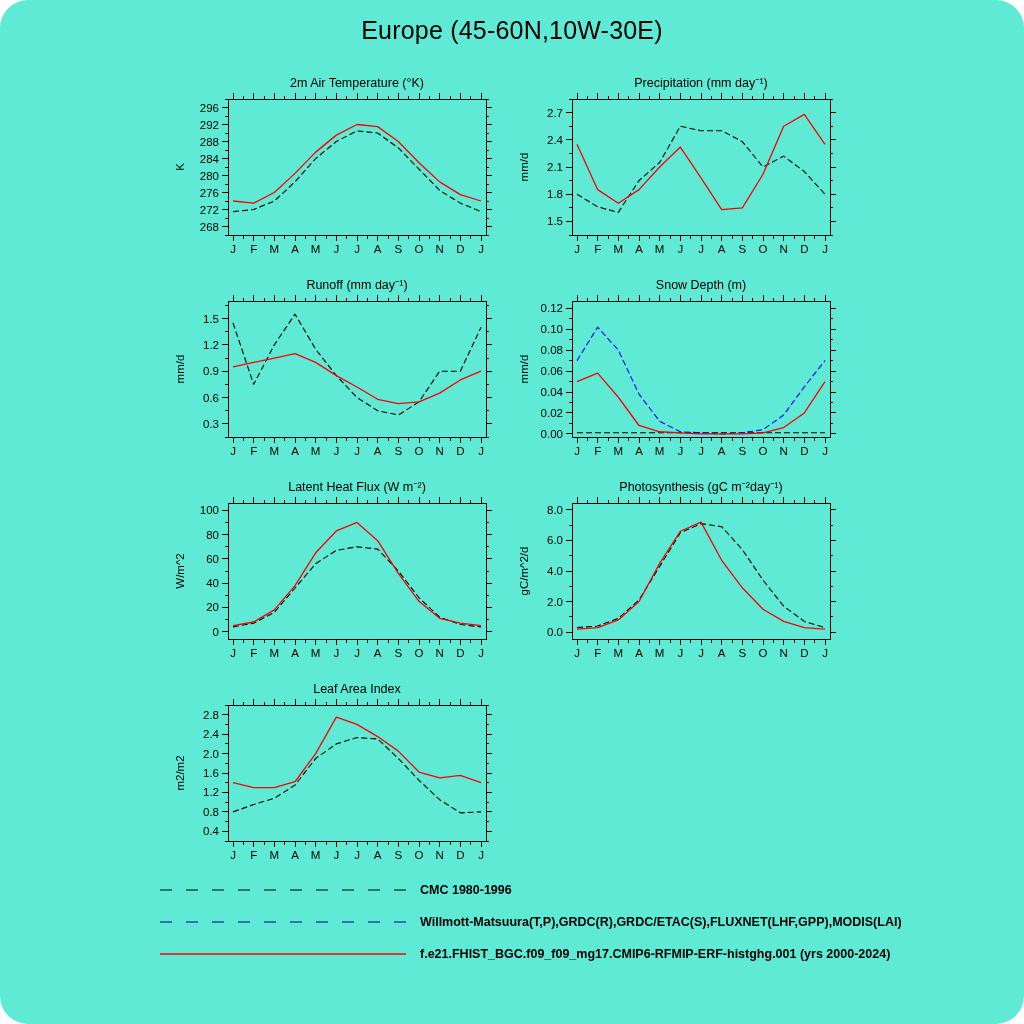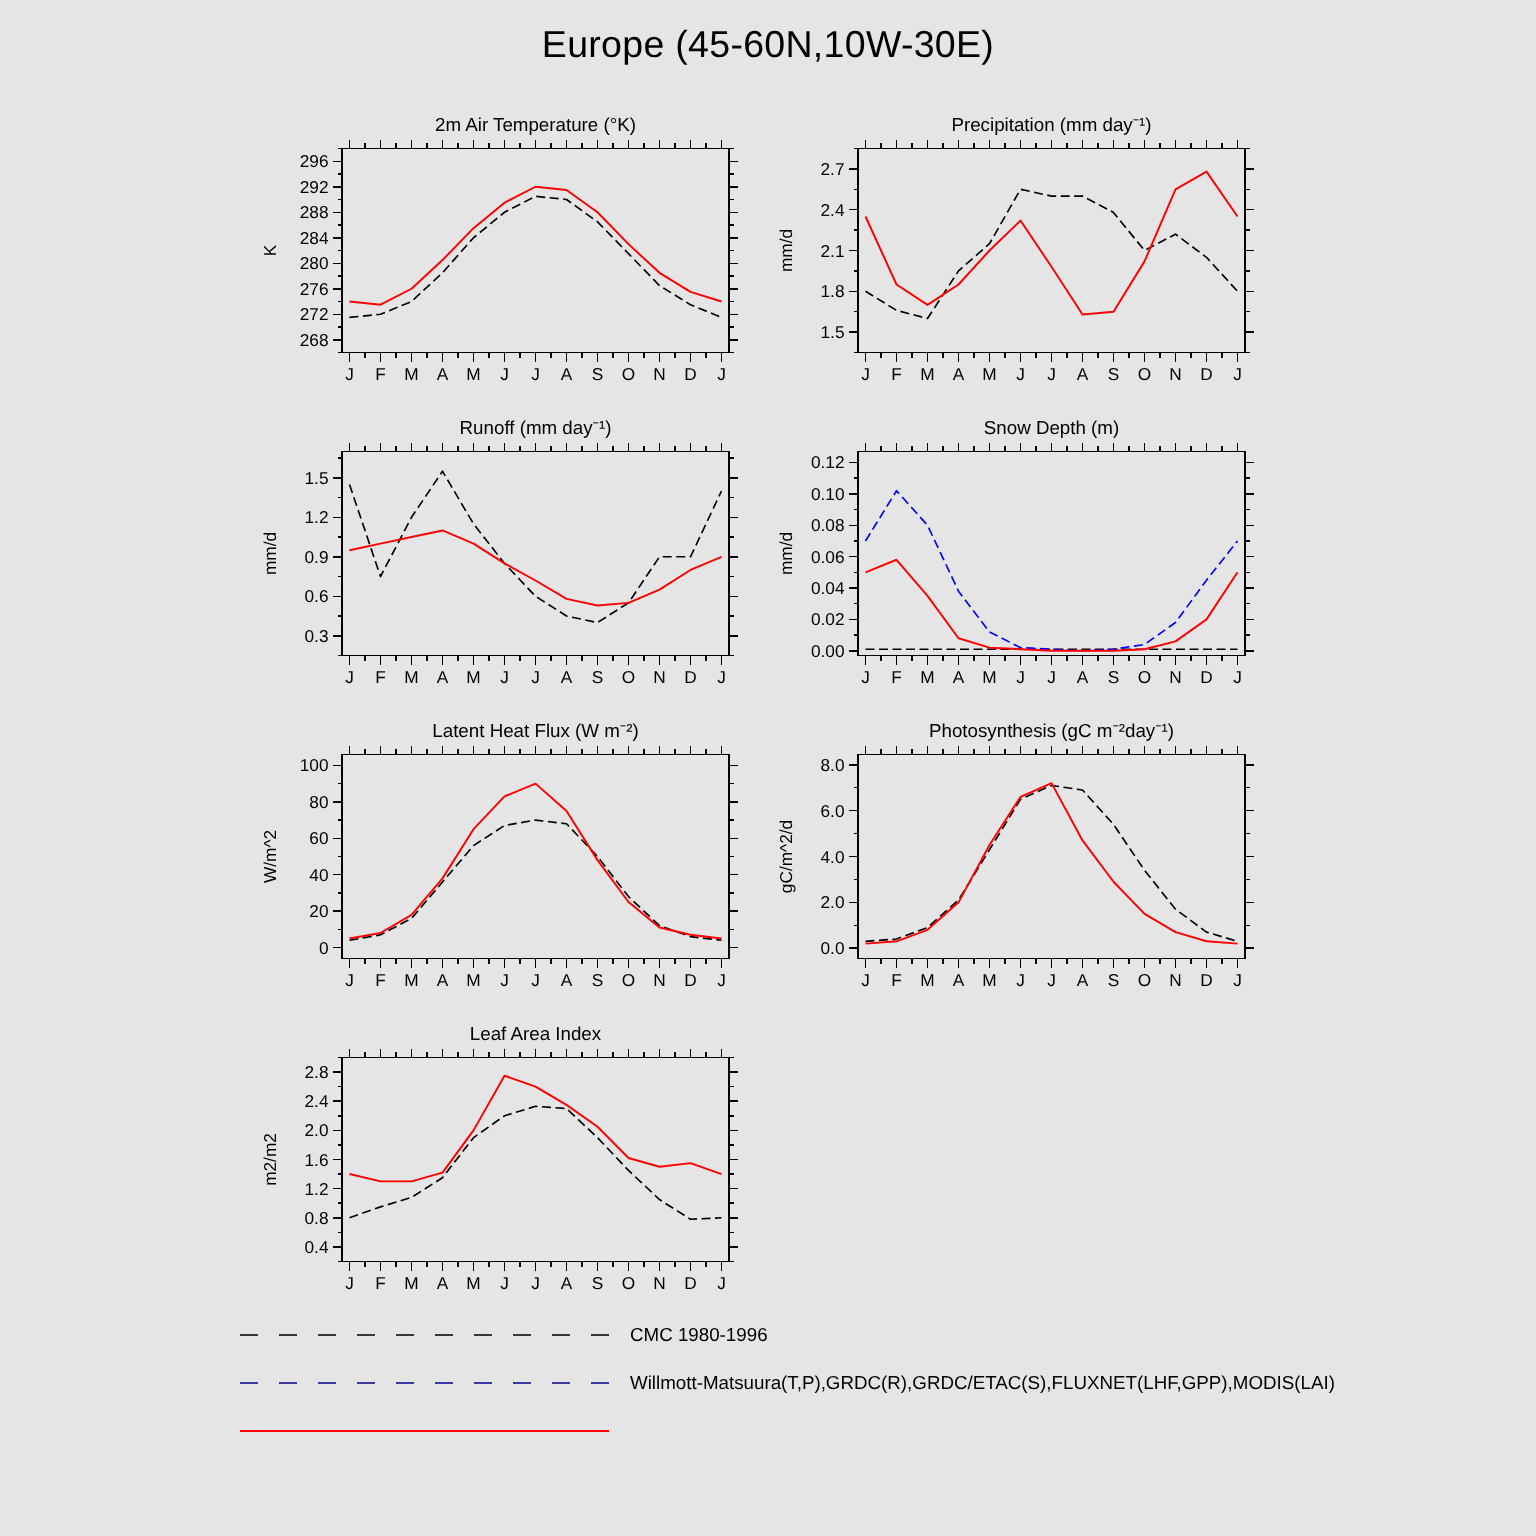--- a/index.html
+++ b/index.html
@@ -1,22 +1,22 @@
 <!DOCTYPE html>
 <html><head>
 <meta charset="utf-8">
 <style>
   html,body{margin:0;padding:0;background:#ffffff;}
   body{width:1024px;height:1024px;font-family:"Liberation Sans",sans-serif;color:#000;}
-  .page{position:relative;width:1024px;height:1024px;background:#e5e5e5;overflow:hidden;}
+  .page{position:relative;width:1024px;height:1024px;background:#5eead4;overflow:hidden;border-radius:28px;}
   .fig-title{position:absolute;top:16px;left:0;width:1024px;text-align:center;font-size:25px;letter-spacing:0.2px;}
   .charts-grid{position:absolute;left:166px;top:56px;display:grid;grid-template-columns:344px 344px;grid-auto-rows:202px;}
   .chart-cell{width:344px;height:202px;margin-top:17px;}
   .legend{position:absolute;left:158px;top:874px;width:860px;}
-  .legend-row{display:flex;align-items:center;height:32px;}
+  .legend-row{display:flex;align-items:center;height:32px;font-weight:bold;}
   .legend-label{font-size:12.5px;margin-left:12px;white-space:nowrap;}
   svg text{fill:#000;}
 </style>
 </head>
 <body>
 
 <div class="page">
   <div class="fig-title">Europe (45-60N,10W-30E)</div>
 
   <div class="charts-grid">
@@ -740,15 +740,16 @@
       <div class="legend-row">
         <svg width="250" height="20">
           <line x1="2" y1="10" x2="248" y2="10" stroke="#00008b" stroke-width="1.1" stroke-dasharray="12,14"></line>
         </svg>
         <span class="legend-label">Willmott-Matsuura(T,P),GRDC(R),GRDC/ETAC(S),FLUXNET(LHF,GPP),MODIS(LAI)</span>
       </div>
       <div class="legend-row">
         <svg width="250" height="20">
           <line x1="2" y1="10" x2="248" y2="10" stroke="#ff0000" stroke-width="1.3" stroke-dasharray="none"></line>
         </svg>
+        <span class="legend-label">f.e21.FHIST_BGC.f09_f09_mg17.CMIP6-RFMIP-ERF-histghg.001 (yrs 2000-2024)</span>
       </div>
     </div>
 </div>
 
 </body></html>

